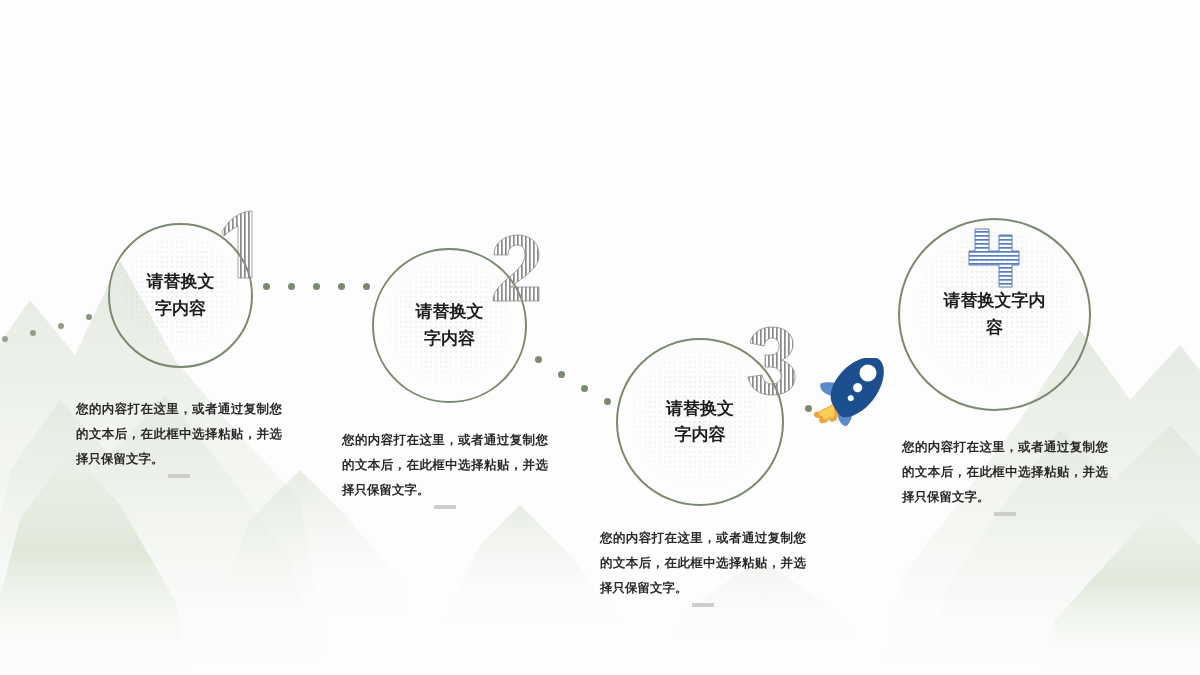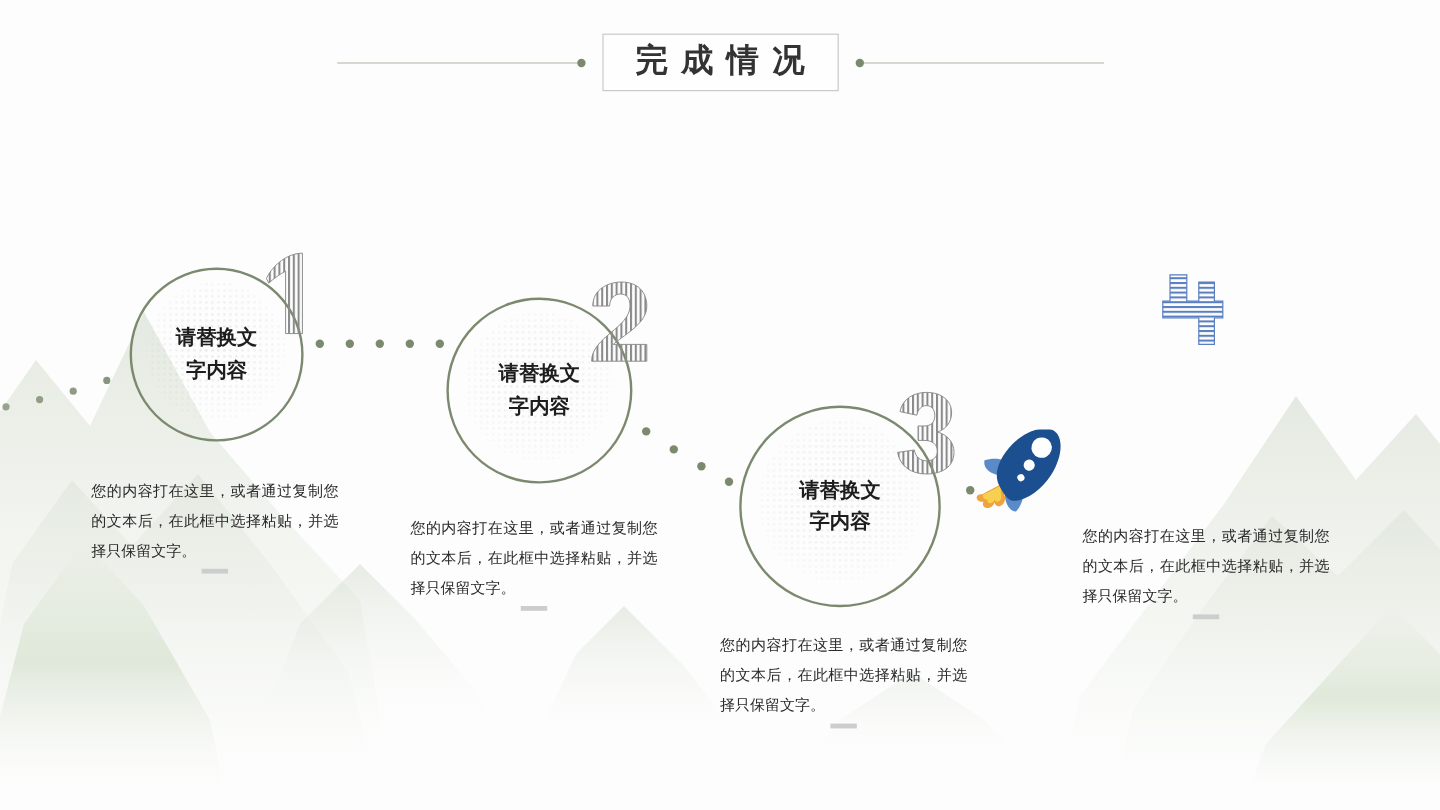--- a/index.html
+++ b/index.html
@@ -105,21 +105,21 @@
     font-family: "DejaVu Sans", "Liberation Sans", sans-serif;
     user-select: none;
   }
 
   
   .desc {
     position: absolute;
     font-size: 12.5px;
     line-height: 2.0;
     color: #2a2a2a;
-    font-weight: 400;
+    font-weight: 700;
     text-align: justify;
     font-family: "DejaVu Sans", "Liberation Sans", sans-serif;
   }
   .desc-dash {
     position: absolute;
     width: 22px;
     height: 4px;
     background: #cdcdcd;
   }
 
@@ -172,29 +172,20 @@
     <path d="M 190 675 L 250 520 L 300 470 L 345 515 L 400 580 L 430 675 Z" fill="url(#mtnC)"></path>
     <path d="M 420 675 L 480 545 L 520 505 L 570 555 L 620 620 L 640 675 Z" fill="url(#mtnC)"></path>
 
     <path d="M 1240 675 L 1240 420 L 1180 345 L 1130 400 L 1080 330 L 1020 420 L 960 500 L 900 580 L 880 675 Z" fill="url(#mtnA)"></path>
     <path d="M 1230 675 L 1230 490 L 1170 425 L 1115 480 L 1060 430 L 1000 510 L 945 590 L 925 675 Z" fill="url(#mtnB)"></path>
     <path d="M 1210 675 L 1210 555 L 1160 505 L 1105 565 L 1055 620 L 1035 675 Z" fill="url(#greenHaze)"></path>
 
     <path d="M 640 675 L 700 600 L 760 560 L 820 600 L 880 660 L 890 675 Z" fill="url(#mtnC)" opacity="0.6"></path>
   </svg>
 
-  <div class="title-row">
-    <div class="title-line"></div>
-    <div class="title-dot"></div>
-    <div class="title-box">
-      <div class="title-text">完成情况</div>
-    </div>
-    <div class="title-dot"></div>
-    <div class="title-line"></div>
-  </div>
 
   <div>
     <div class="cdot" style="left:2px;  top:336px; width:6px; height:6px; opacity:.75;"></div>
     <div class="cdot" style="left:30px; top:330px; width:6px; height:6px; opacity:.8;"></div>
     <div class="cdot" style="left:58px; top:323px; width:6px; height:6px; opacity:.85;"></div>
     <div class="cdot" style="left:86px; top:314px; width:6px; height:6px; opacity:.9;"></div>
   </div>
 
   <div>
     <div class="cdot" style="left:263px; top:283px; width:7px; height:7px;"></div>
@@ -320,20 +311,40 @@
       <path d="M 30 30 C 23 26, 18 18, 23 12 C 31 13, 40 20, 44 27 Z" fill="#5b8ac9"></path>
 
       <path d="M 24 36 C 24 26, 34 16, 50 11 C 66 6, 82 10, 86 18 C 90 26, 82 40, 66 49 C 52 57, 34 58, 27 52 C 24 48, 24 42, 24 36 Z" fill="#1c4f8f"></path>
 
       <circle cx="70" cy="25" r="8.5" fill="#ffffff"></circle>
       <circle cx="54" cy="33" r="4.6" fill="#ffffff"></circle>
       <circle cx="43" cy="39" r="3.0" fill="#ffffff"></circle>
     </g>
   </svg>
 
+  <div class="circle" style="left:898px; top:218px; width:193px; height:193px;">
+    <svg class="halftone" width="189" height="189" viewBox="0 0 189 189" style="left:0; top:0;">
+      <defs>
+        <radialGradient id="ht4" cx="50%" cy="42%" r="55%">
+          <stop offset="0%" stop-color="#8c99ad" stop-opacity="0.60"></stop>
+          <stop offset="55%" stop-color="#8c99ad" stop-opacity="0.30"></stop>
+          <stop offset="100%" stop-color="#8c99ad" stop-opacity="0"></stop>
+        </radialGradient>
+        <pattern id="dots4" width="5" height="5" patternUnits="userSpaceOnUse">
+          <circle cx="2" cy="2" r="1.15" fill="#8893a8"></circle>
+        </pattern>
+        <mask id="m4">
+          <rect width="189" height="189" fill="url(#ht4)"></rect>
+        </mask>
+      </defs>
+      <circle cx="94" cy="88" r="78" fill="url(#dots4)" mask="url(#m4)"></circle>
+    </svg>
+    <div class="circle-label" style="font-size:17px; white-space:pre-line; padding:0 16px;">请替换文字内
+容</div>
+  </div>
   <svg class="step-num" style="left:965px; top:227px;" width="56" height="62" viewBox="0 0 56 62">
     <defs>
       <pattern id="stripe4" width="4" height="4" patternUnits="userSpaceOnUse">
         <rect width="4" height="1.7" fill="#5a7fc0"></rect>
       </pattern>
     </defs>
     <path d="M 10 2 L 24 2 L 24 24 L 34 24 L 34 8 L 47 8 L 47 24 L 54 24 L 54 38 L 47 38 L 47 60 L 34 60 L 34 38 L 4 38 L 4 24 L 10 24 Z" fill="url(#stripe4)" stroke="#5a7fc0" stroke-width="1"></path>
   </svg>
   <div class="desc" style="left:902px; top:434px; width:206px;">您的内容打在这里，或者通过复制您的文本后，在此框中选择粘贴，并选择只保留文字。</div>
   <div class="desc-dash" style="left:994px; top:512px;"></div>

